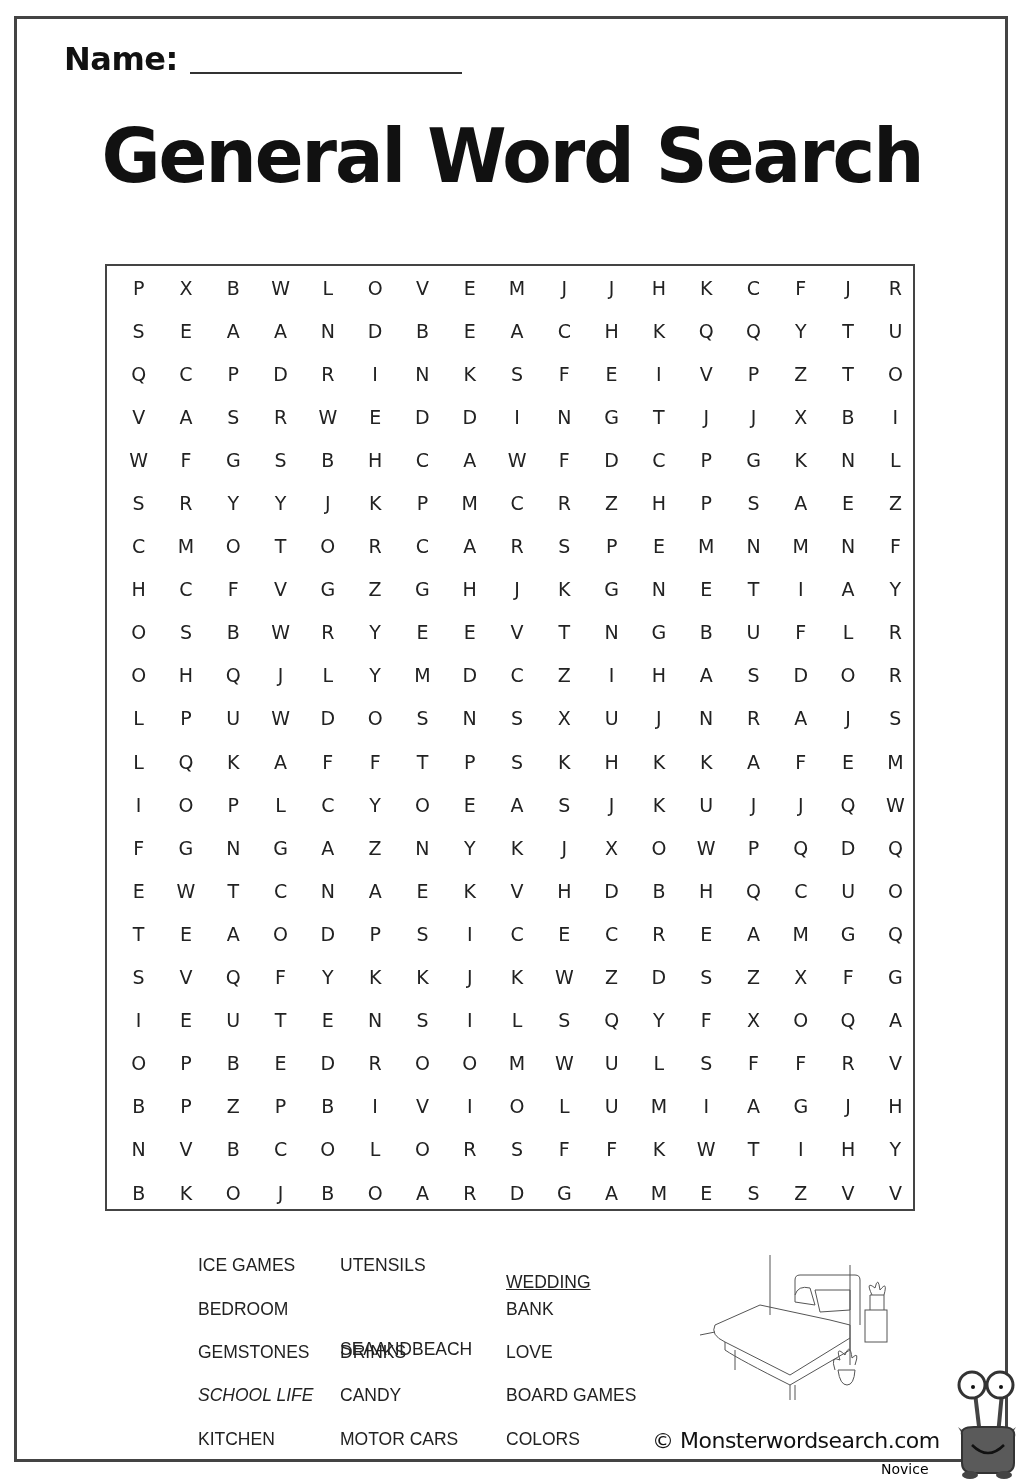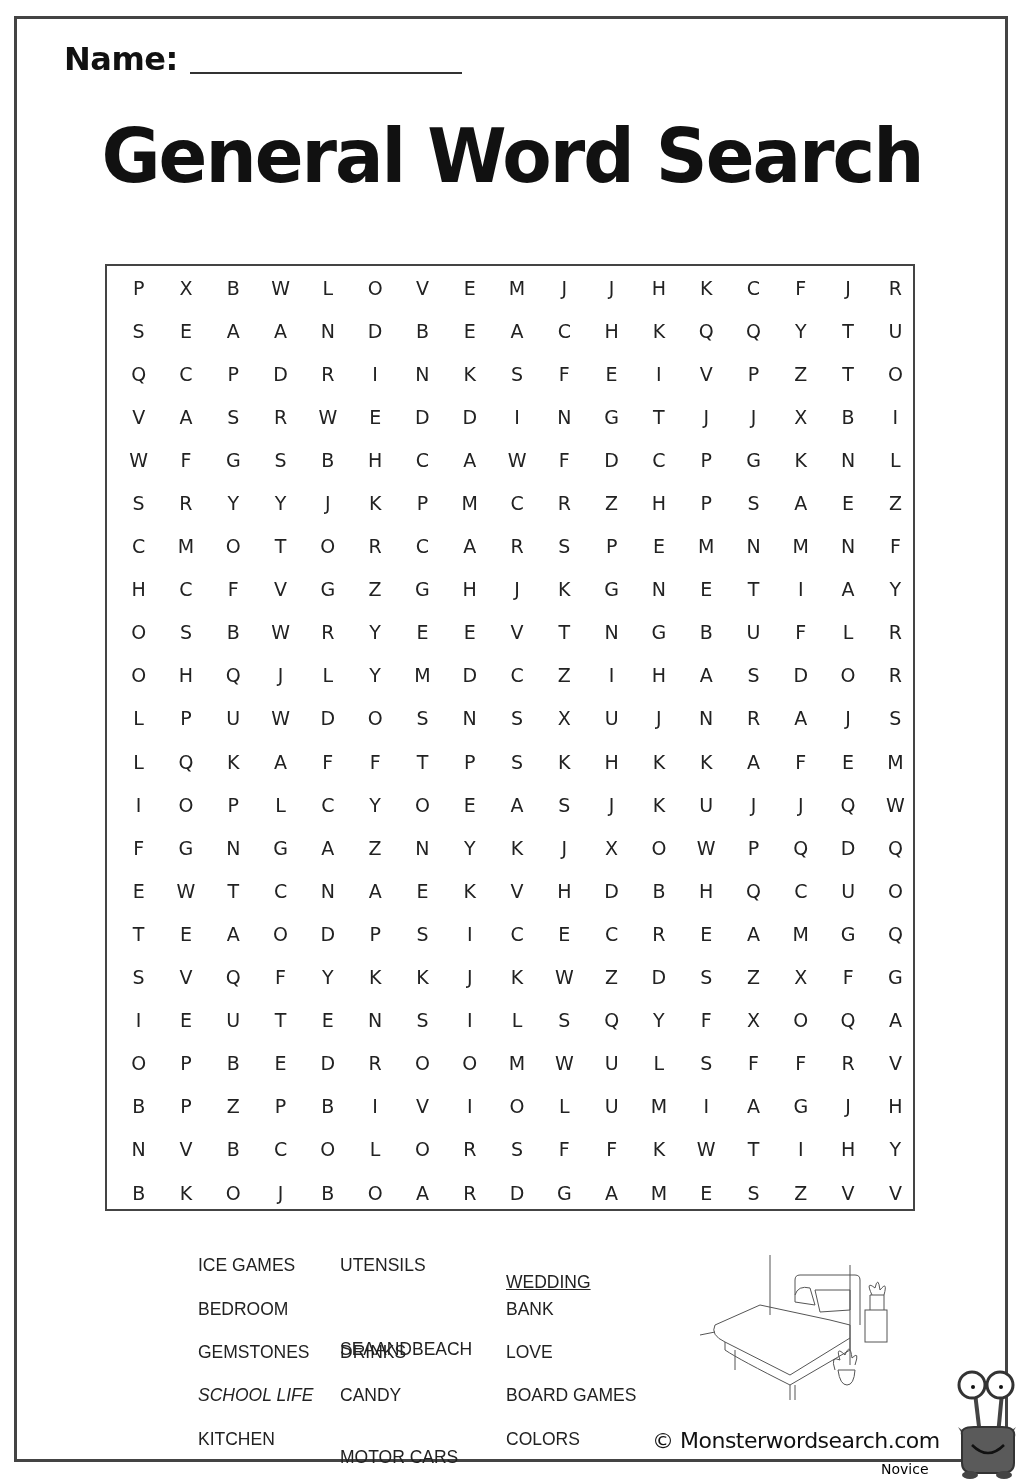--- a/index.html
+++ b/index.html
@@ -412,21 +412,21 @@
 <div class="words" id="words">
     <div class="word" style="left: 0px; top: 0px;">ICE GAMES</div>
     <div class="word" style="left: 0px; top: 44px;">BEDROOM</div>
     <div class="word" style="left: 0px; top: 87px;">GEMSTONES</div>
     <div class="word" style="left: 0px; top: 130px; font-style: italic;">SCHOOL LIFE</div>
     <div class="word" style="left: 0px; top: 174px;">KITCHEN</div>
     <div class="word" style="left: 142px; top: 0px;">UTENSILS</div>
     <div class="word" style="left: 142px; top: 44px; margin-top: 40px;">SEAANDBEACH</div>
     <div class="word" style="left: 142px; top: 87px;">DRINKS</div>
     <div class="word" style="left: 142px; top: 130px;">CANDY</div>
-    <div class="word" style="left: 142px; top: 192px;">MOTOR CARS</div>
+    <div class="word" style="left: 142px; top: 174px;">MOTOR CARS</div>
     <div class="word" style="left: 308px; top: 17px; text-decoration: underline;">WEDDING</div>
     <div class="word" style="left: 308px; top: 44px;">BANK</div>
     <div class="word" style="left: 308px; top: 87px;">LOVE</div>
     <div class="word" style="left: 308px; top: 130px;">BOARD GAMES</div>
     <div class="word" style="left: 308px; top: 174px;">COLORS</div>
   </div>
 
 <svg class="illustration" viewBox="0 0 200 150" fill="none" stroke="#555" stroke-width="1">
   <line x1="70" y1="5" x2="70" y2="65"></line>
   <line x1="150" y1="15" x2="150" y2="115"></line>

